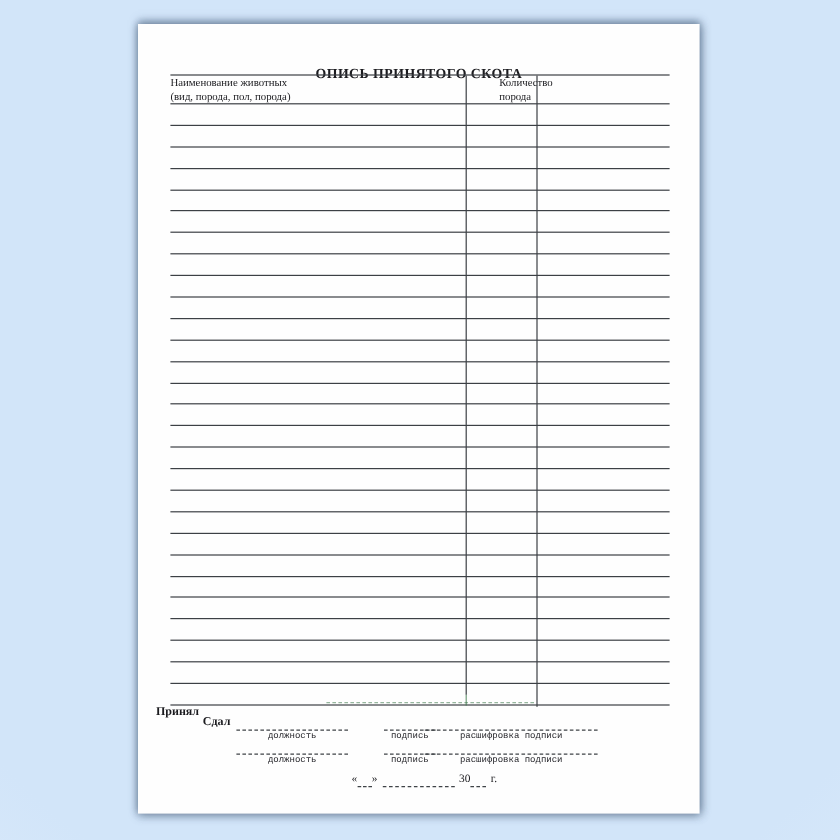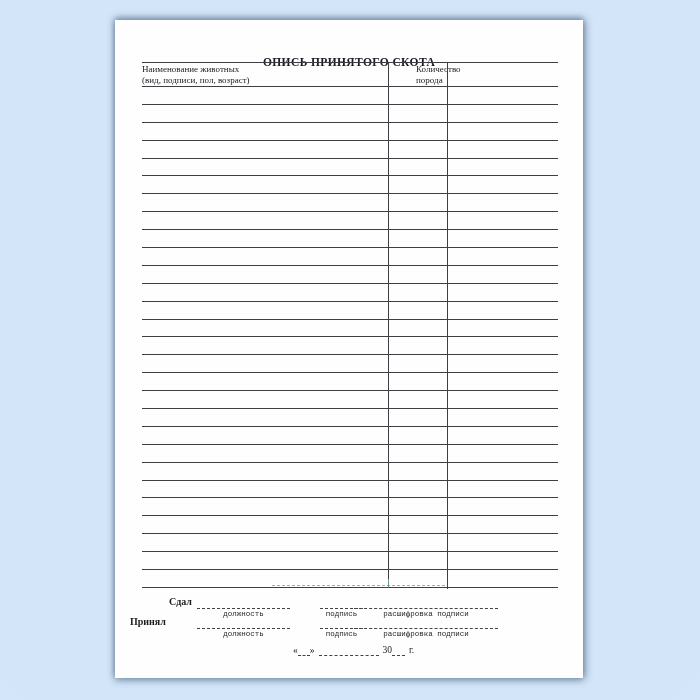--- a/index.html
+++ b/index.html
@@ -37,21 +37,21 @@
   .wm-dash{
     position:absolute; left:130px; top:521px; width:173px; height:1px;
     border-bottom:1.6px dashed rgba(64,122,78,.55);
   }
   .wm-tick{
     position:absolute; left:245.5px; top:516px; width:1.5px; height:9px;
     background:rgba(64,122,78,.75);
   }
   .sig-role{ position:absolute; font-weight:700; font-size:10px; }
   .role1{ left:18px; top:576px;margin-left:36px; }
-  .role2{ left:15px; top:596px; }
+  .role2{ left:15px; top:568px; }
   .dashline{ position:absolute; height:1px; border-bottom:1.1px dashed #3f4347; }
   .r1{ top:587px; } .r2{ top:607px; }
   .seg1{ left:82px;  width:93px; }
   .seg2{ left:205px; width:43px; }
   .seg3{ left:239px; width:144px; }
   .fieldlab{ position:absolute; font-size:7.5px; line-height:8px; text-align:center; color:#26262b;font-family:Liberation Mono, monospace; }
   .l1{ top:590px; } .l2{ top:610px; }
   .dateline{
     position:absolute; left:178px; top:622px; height:14px;
     display:flex; align-items:flex-end; font-size:9.5px; line-height:11px;
@@ -63,21 +63,21 @@
 <body>
 
 <div class="page">
 
   <div class="doc-title">ОПИСЬ ПРИНЯТОГО СКОТА</div>
 
   <div class="ltable">
     <div class="thead">
       <div class="th c1">
         <div>Наименование животных</div>
-        <div>(вид, подписи, пол, возраст)</div>
+        <div>(вид, порода, пол, порода)</div>
       </div>
       <div class="th c2">
         <div>Количество</div>
         <div>порода</div>
       </div>
       <div class="th c3"></div>
     </div>
     <div class="rows">
         <div class="trow"></div>
         <div class="trow"></div>

